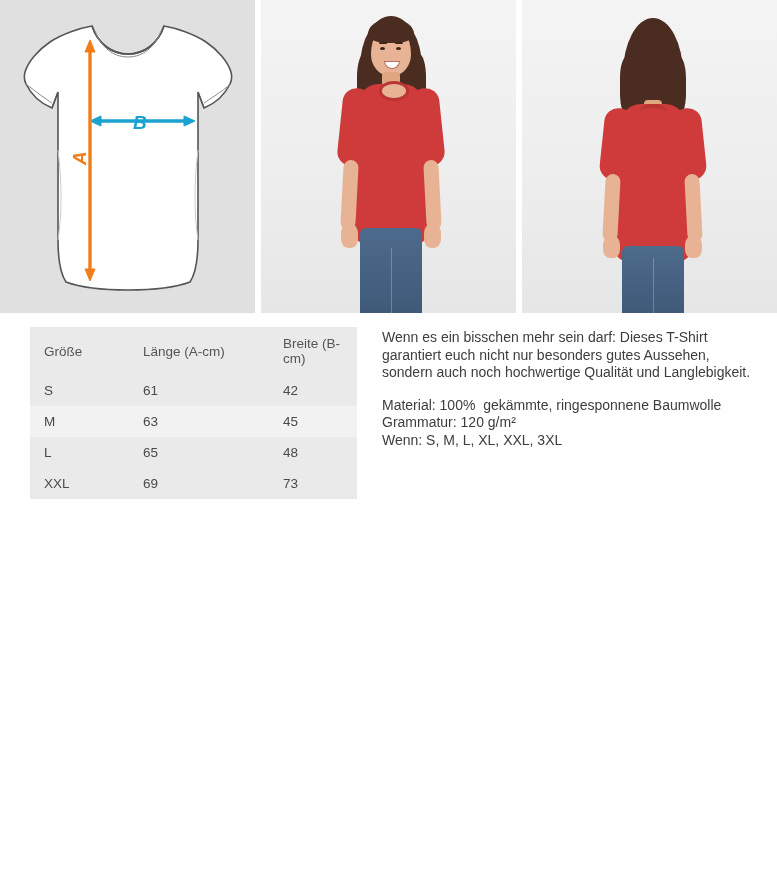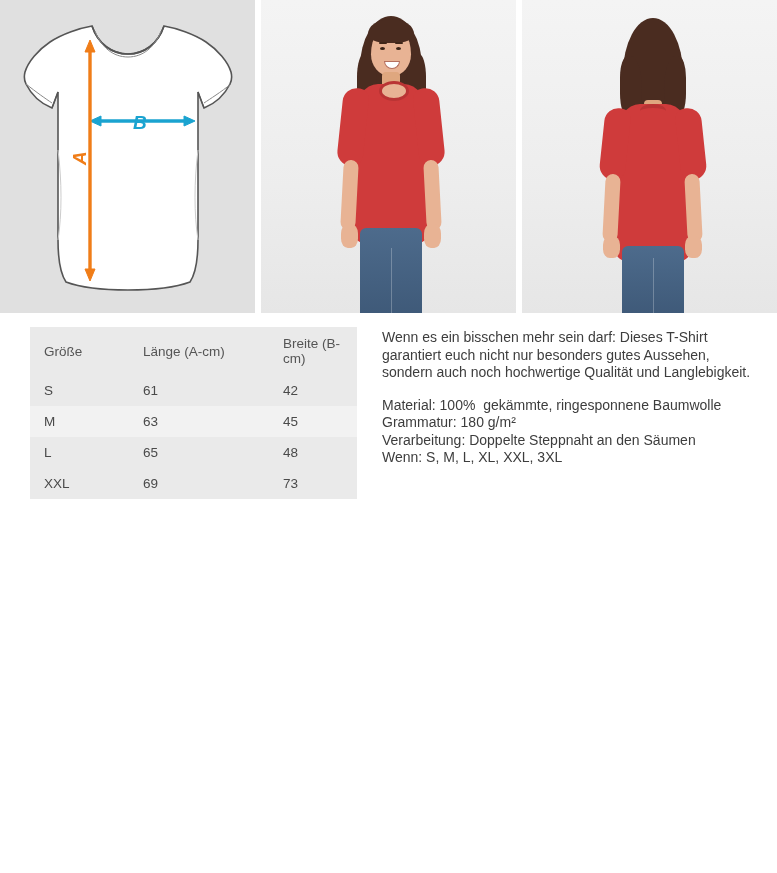--- a/index.html
+++ b/index.html
@@ -333,19 +333,18 @@
             <td>73</td>
           </tr>
         </tbody>
       </table>
     </div>
 
     <div class="desc">
       <p>Wenn es ein bisschen mehr sein darf: Dieses T-Shirt garantiert euch nicht nur besonders gutes Aussehen, sondern auch noch hochwertige Qualität und Langlebigkeit.</p>
       <div class="block-gap"></div>
       <p class="spec">Material: 100%  gekämmte, ringesponnene Baumwolle</p>
-      <p class="spec">Grammatur: 180 g/m²</p>
-      <p class="spec">Verarbeitung: Doppelte Steppnaht an den Säumen</p>
+      <p class="spec">Grammatur: 120 g/m²</p>
       <p class="spec">Wenn: S, M, L, XL, XXL, 3XL</p>
     </div>
   </div>
 
 </div>
 
 </body></html>

